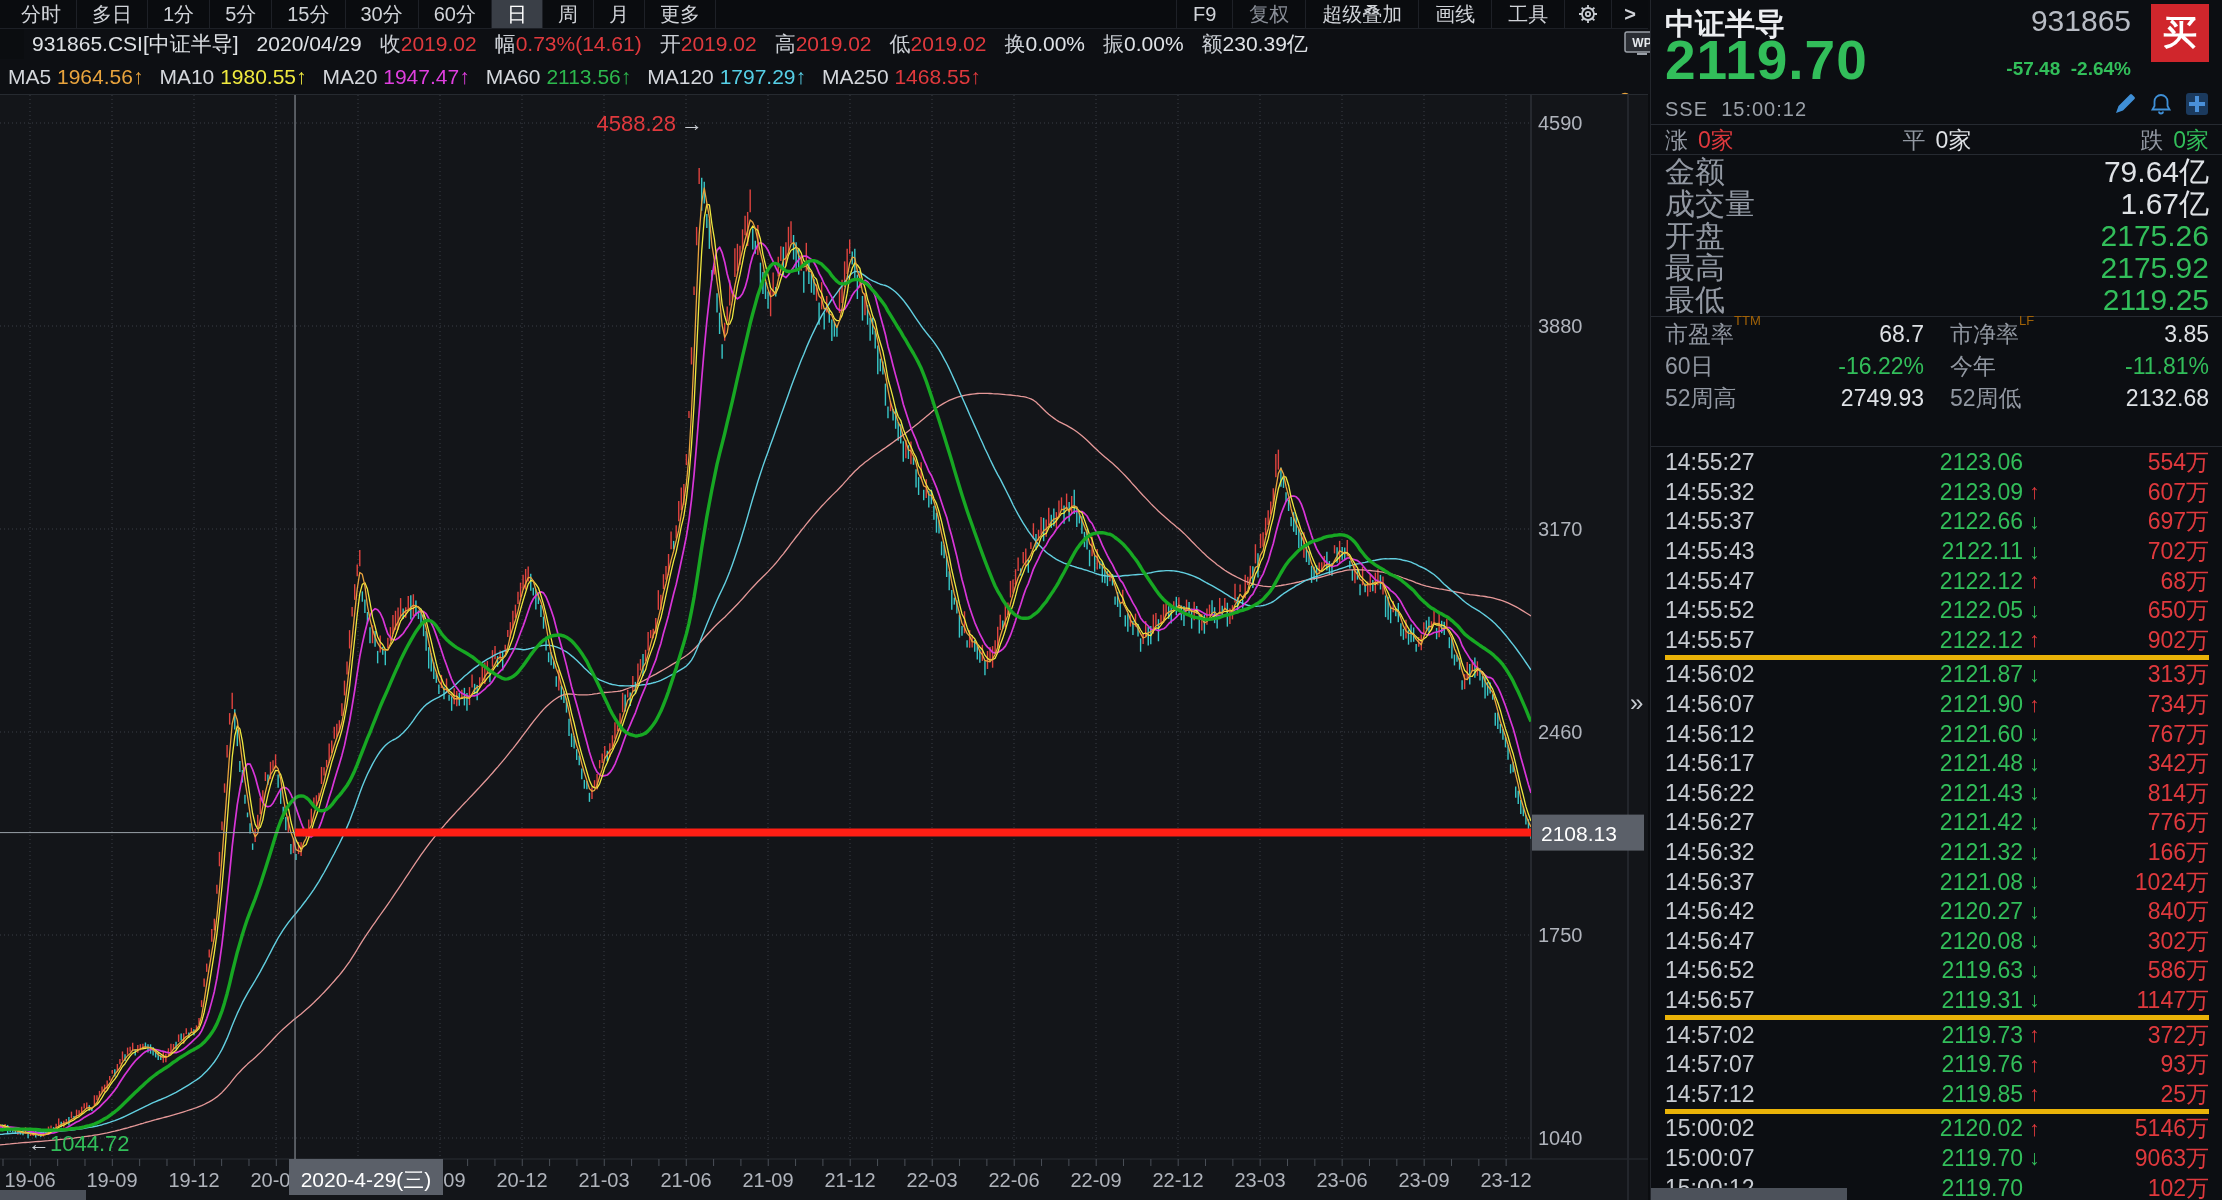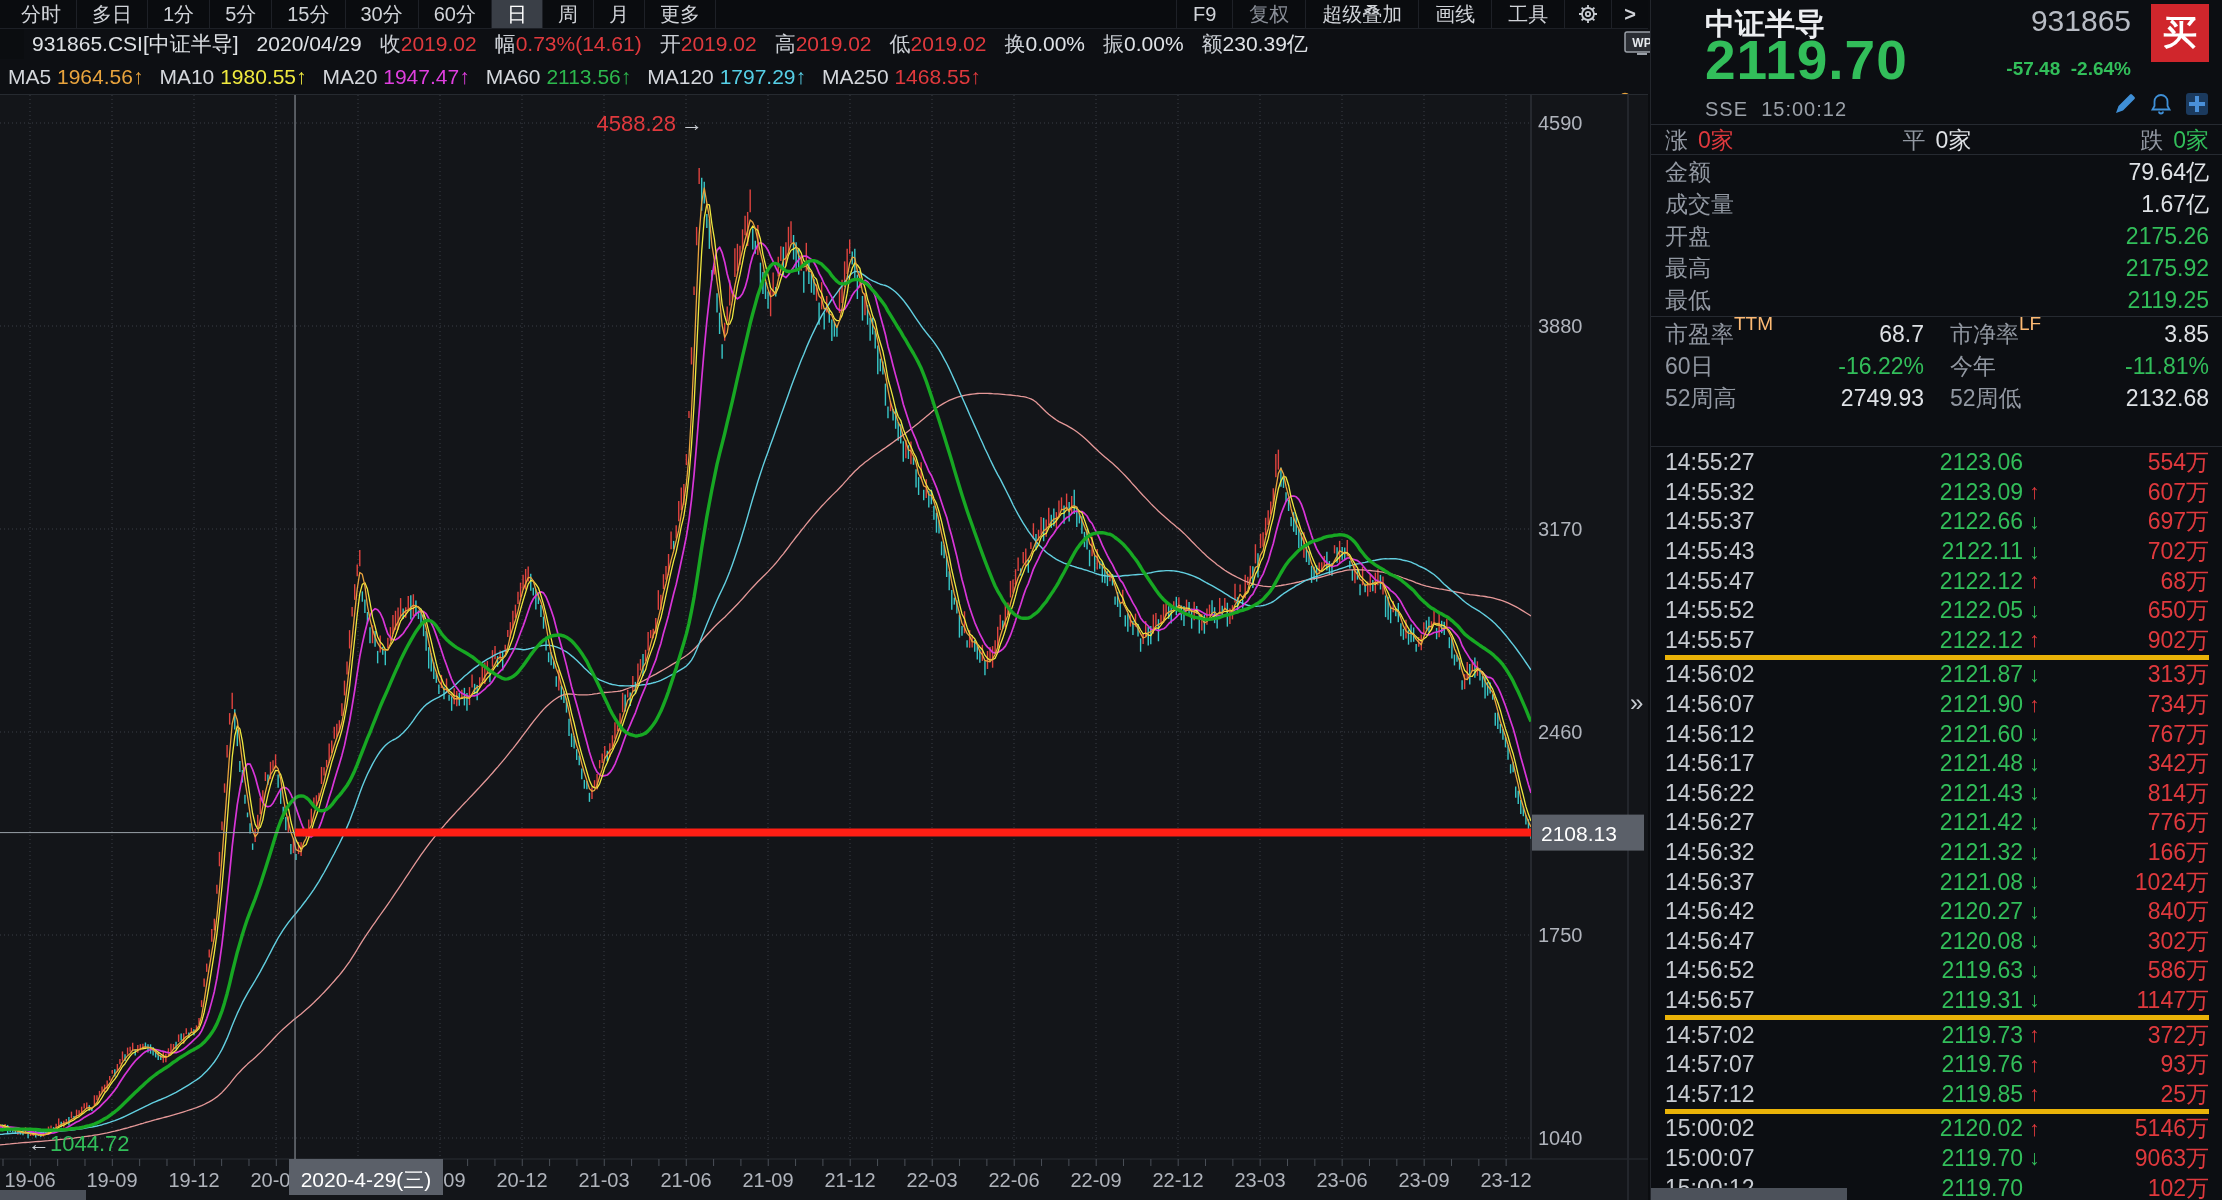--- a/index.html
+++ b/index.html
@@ -36,41 +36,41 @@
   .range-arrow{color:#8a8f98;font-size:17px;}
 
   
   .chart{position:absolute;left:0;top:94px;width:1648px;height:1106px;background:#131519;border-top:1px solid #262a30;}
   .chart svg{display:block;}
   .hscroll-left{position:absolute;left:0;top:1190px;width:86px;height:10px;background:#4c515a;}
 
   
   .panel{position:absolute;left:1650px;top:0;width:572px;height:1200px;background:#0c0e12;
          border-left:1px solid #23262c;}
-  .phead{position:absolute;left:14px;right:14px;top:0;height:124px;margin-left:40px;}
+  .phead{position:absolute;left:14px;right:14px;top:0;height:124px;}
   .p-name{position:absolute;left:0;top:4px;font-size:30px;font-weight:bold;color:#eceef1;}
   .p-code{position:absolute;right:78px;top:4px;font-size:30px;color:#b8bcc4;}
   .buy-btn{position:absolute;right:0;top:4px;width:58px;height:58px;background:#d0262c;color:#ffffff;
            font-size:34px;font-weight:bold;display:flex;align-items:center;justify-content:center;cursor:pointer;}
   .p-price{position:absolute;left:0;top:28px;font-size:55px;font-weight:bold;color:#32be5a;letter-spacing:1px;}
   .p-chg{position:absolute;right:78px;top:58px;font-size:19px;font-weight:bold;color:#32be5a;}
   .p-sse{position:absolute;left:0;top:98px;font-size:20px;color:#9aa0a8;letter-spacing:1px;}
   .p-icons{position:absolute;right:0;top:92px;display:flex;gap:12px;align-items:center;}
   .pdiv{position:absolute;left:0;right:0;height:1px;background:#262a31;}
   .breadth{position:absolute;left:14px;right:14px;top:126px;height:28px;display:flex;
            justify-content:space-between;align-items:center;font-size:23px;gap:20px;}
   .b-lab{color:#9298a2;margin-right:10px;}
   .stats{position:absolute;left:14px;right:14px;top:156px;}
-  .s-row{height:32px;display:flex;justify-content:space-between;align-items:center;font-size:23px;}
+  .s-row{height:32px;display:flex;justify-content:space-between;align-items:center;font-size:30px;}
   .s-lab{color:#9298a2;}
   .perf{position:absolute;left:14px;right:14px;top:318px;}
   .pf-row{height:32px;display:flex;font-size:23px;}
   .pf-cell{flex:1;display:flex;justify-content:space-between;align-items:center;}
   .pf-cell.left{padding-right:26px;}
-  .pf-sup{font-size:19px;color:#fdba74;vertical-align:top;position:relative;top:-6px;}
+  .pf-sup{font-size:13px;color:#a16207;vertical-align:top;position:relative;top:-6px;}
   .ticks{position:absolute;left:14px;right:14px;top:448px;}
   .tk-row{height:29.6px;display:flex;align-items:center;font-size:23px;}
   .tk-row.gend{border-bottom:5px solid #eab308;}
   .tk-time{width:170px;color:#c8ccd2;}
   .tk-price{flex:1;text-align:right;color:#32be5a;}
   .tk-arr{width:30px;text-align:left;padding-left:6px;font-weight:bold;font-size:21px;}
   .tk-arr.up{color:#e0393d;}
   .tk-arr.dn{color:#32be5a;}
   .tk-vol{width:150px;text-align:right;color:#e0393d;}
   .pscroll{position:absolute;left:0;top:1188px;width:196px;height:12px;background:#4c515a;}

